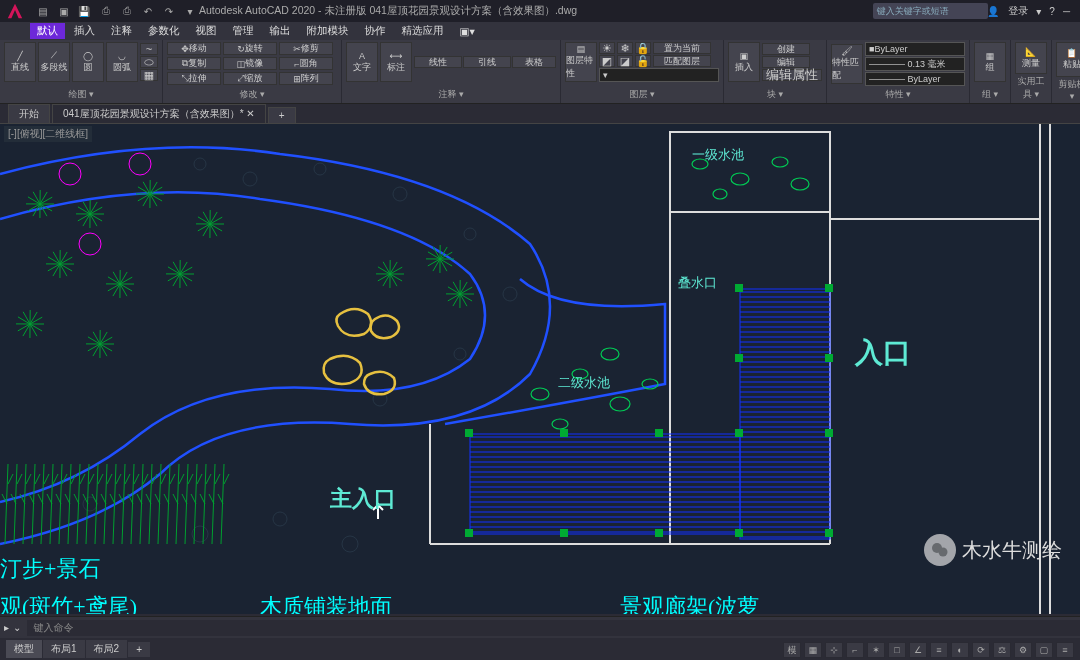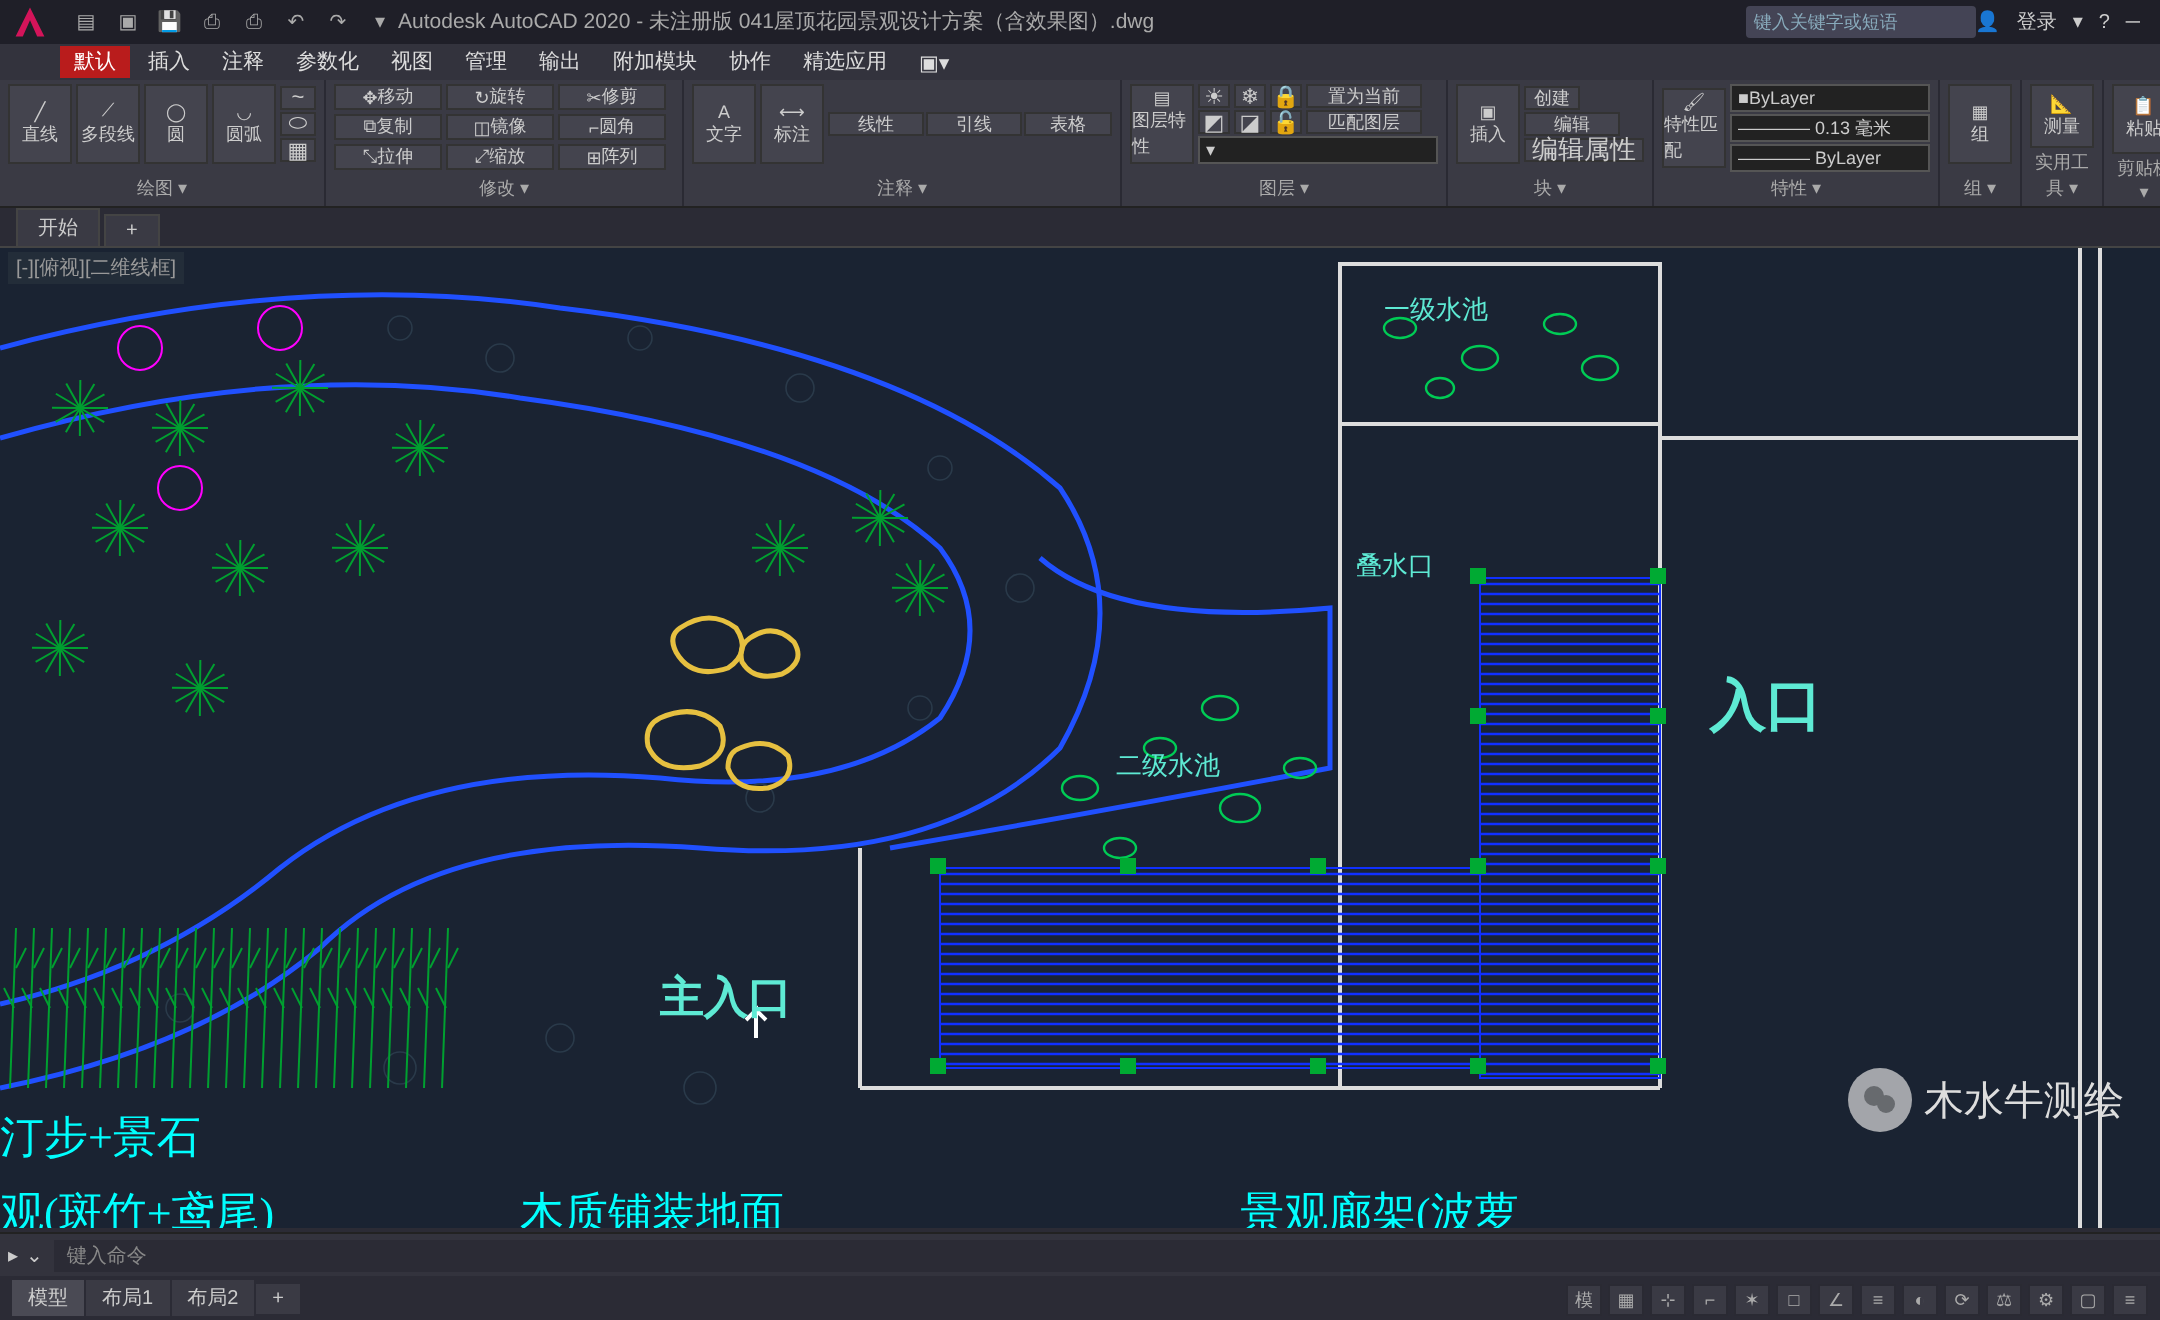--- a/index.html
+++ b/index.html
@@ -7,21 +7,21 @@
 .titlebar { height: 22px; background: #1f1f28; display: flex; align-items: center; font-size: 11px; }
 .logo { width: 30px; height: 22px; display: flex; align-items: center; justify-content: center; }
 .logo svg { width: 18px; height: 18px; }
 .qat { display: flex; gap: 3px; margin-left: 4px; }
 .qat-btn { width: 18px; height: 16px; display: flex; align-items: center; justify-content: center; color: #aaa; font-size: 10px; }
 .title-text { flex: 1; text-align: left; color: #aaa; font-size: 10.5px; }
 .search-box { width: 115px; height: 16px; background: #445; border-radius: 2px; font-size: 9px; padding: 0 4px; color: #8ab; display: flex; align-items: center; }
 .title-right { display: flex; align-items: center; gap: 8px; margin-right: 10px; font-size: 10px; }
 .menubar { height: 18px; background: #33333d; display: flex; align-items: center; font-size: 10.5px; padding-left: 30px; gap: 2px; }
 .menu-item { padding: 1px 7px; color: #ddd; }
-.menu-item.active { background: #b91c1c; color: #fff; }
+.menu-item.active { background: #6d28d9; color: #fff; }
 .ribbon { height: 64px; background: #3a3a44; display: flex; border-bottom: 1px solid #222; }
 .ribbon-panel { border-right: 1px solid #2a2a33; padding: 2px 4px; display: flex; flex-direction: column; justify-content: space-between; }
 .ribbon-row { display: flex; gap: 2px; align-items: center; }
 .rbtn { width: 24px; height: 24px; background: #44444e; display: flex; align-items: center; justify-content: center; color: #ccc; font-size: 11px; border: 1px solid #333; }
 .rbtn.big { width: 32px; height: 40px; flex-direction: column; font-size: 9px; }
 .panel-label { font-size: 9px; color: #aaa; text-align: center; padding-top: 1px; }
 .prop-combo { width: 100px; height: 14px; background: #222; border: 1px solid #555; font-size: 9px; padding: 0 3px; color: #ccc; display: flex; align-items: center; }
 .doc-tabs { height: 20px; background: #2b2b35; display: flex; align-items: flex-end; padding-left: 8px; gap: 2px; border-bottom: 1px solid #444; }
 .doc-tab { padding: 2px 10px; background: #3a3a44; color: #ccc; font-size: 10px; border: 1px solid #444; border-bottom: none; }
 .doc-tab.active { background: #2b2b35; }
@@ -153,21 +153,21 @@
         <div class="prop-combo" style="width:120px">▾</div>
       </div>
     </div>
     <div class="panel-label">图层 ▾</div>
   </div>
 
   <div class="ribbon-panel">
     <div class="ribbon-row">
       <div class="rbtn big">▣<span>插入</span></div>
       <div style="display:flex;flex-direction:column;gap:1px">
-        <div class="rbtn" style="width:28px;height:12px;font-size:9px">创建</div>
+        <div class="rbtn" style="width:48px;height:12px;font-size:9px">创建</div>
         <div class="rbtn" style="width:48px;height:12px;font-size:9px">编辑</div>
         <div class="rbtn" style="width:60px;height:12px;font-size:13px">编辑属性</div>
       </div>
     </div>
     <div class="panel-label">块 ▾</div>
   </div>
 
   <div class="ribbon-panel">
     <div class="ribbon-row">
       <div class="rbtn big">🖌<span>特性匹配</span></div>
@@ -196,20 +196,21 @@
   </div>
 
   <div class="ribbon-panel">
     <div class="rbtn big">◉<span>基点</span></div>
     <div class="panel-label">视图 ▾</div>
   </div>
 </div>
 
 <div class="doc-tabs">
   <div class="doc-tab">开始</div>
+  <div class="doc-tab active"><span>041屋顶花园景观设计方案（含效果图）*</span> <span>✕</span></div>
   <div class="doc-tab">+</div>
 </div>
 
 <div class="canvas">
   <div class="view-label">[-][俯视][二维线框]</div>
 
   <svg width="1080" height="490" style="position:absolute;top:0;left:0">
 
     <rect x="670" y="8" width="160" height="80" class="wall"></rect>
     <line x1="670" y1="8" x2="670" y2="420" class="wall"></line>

